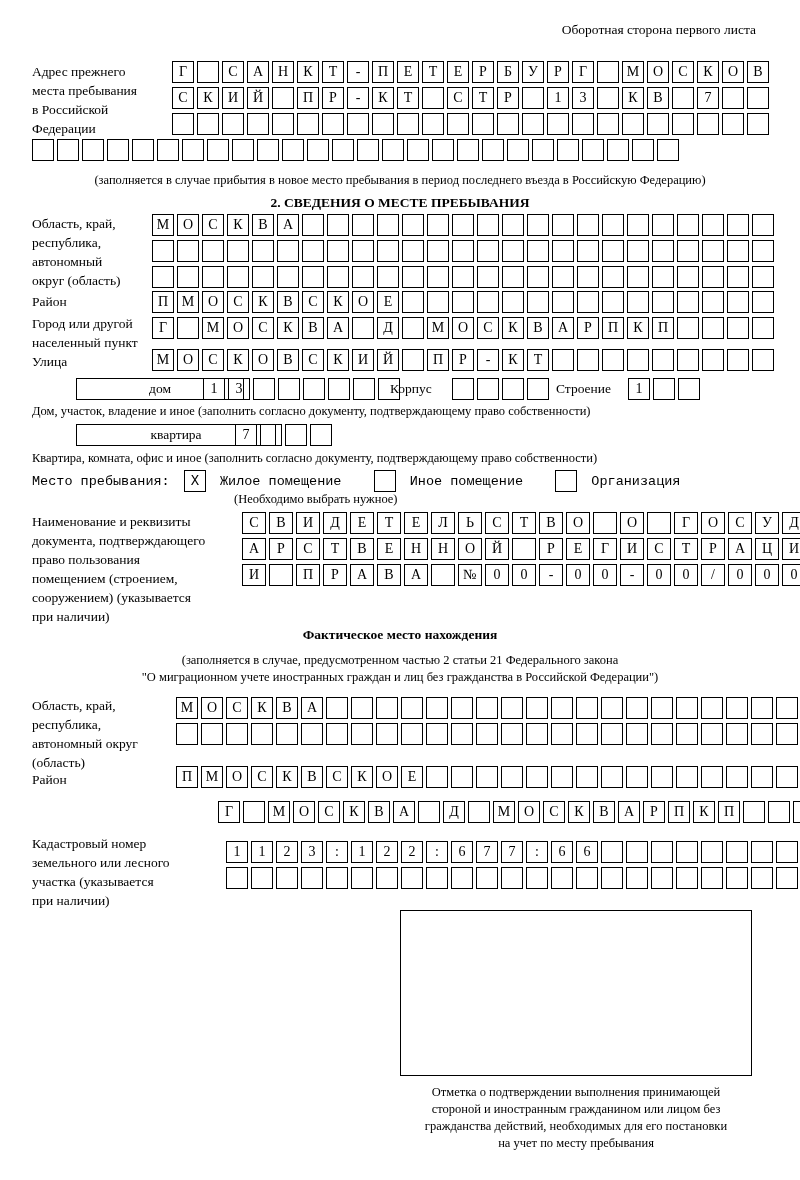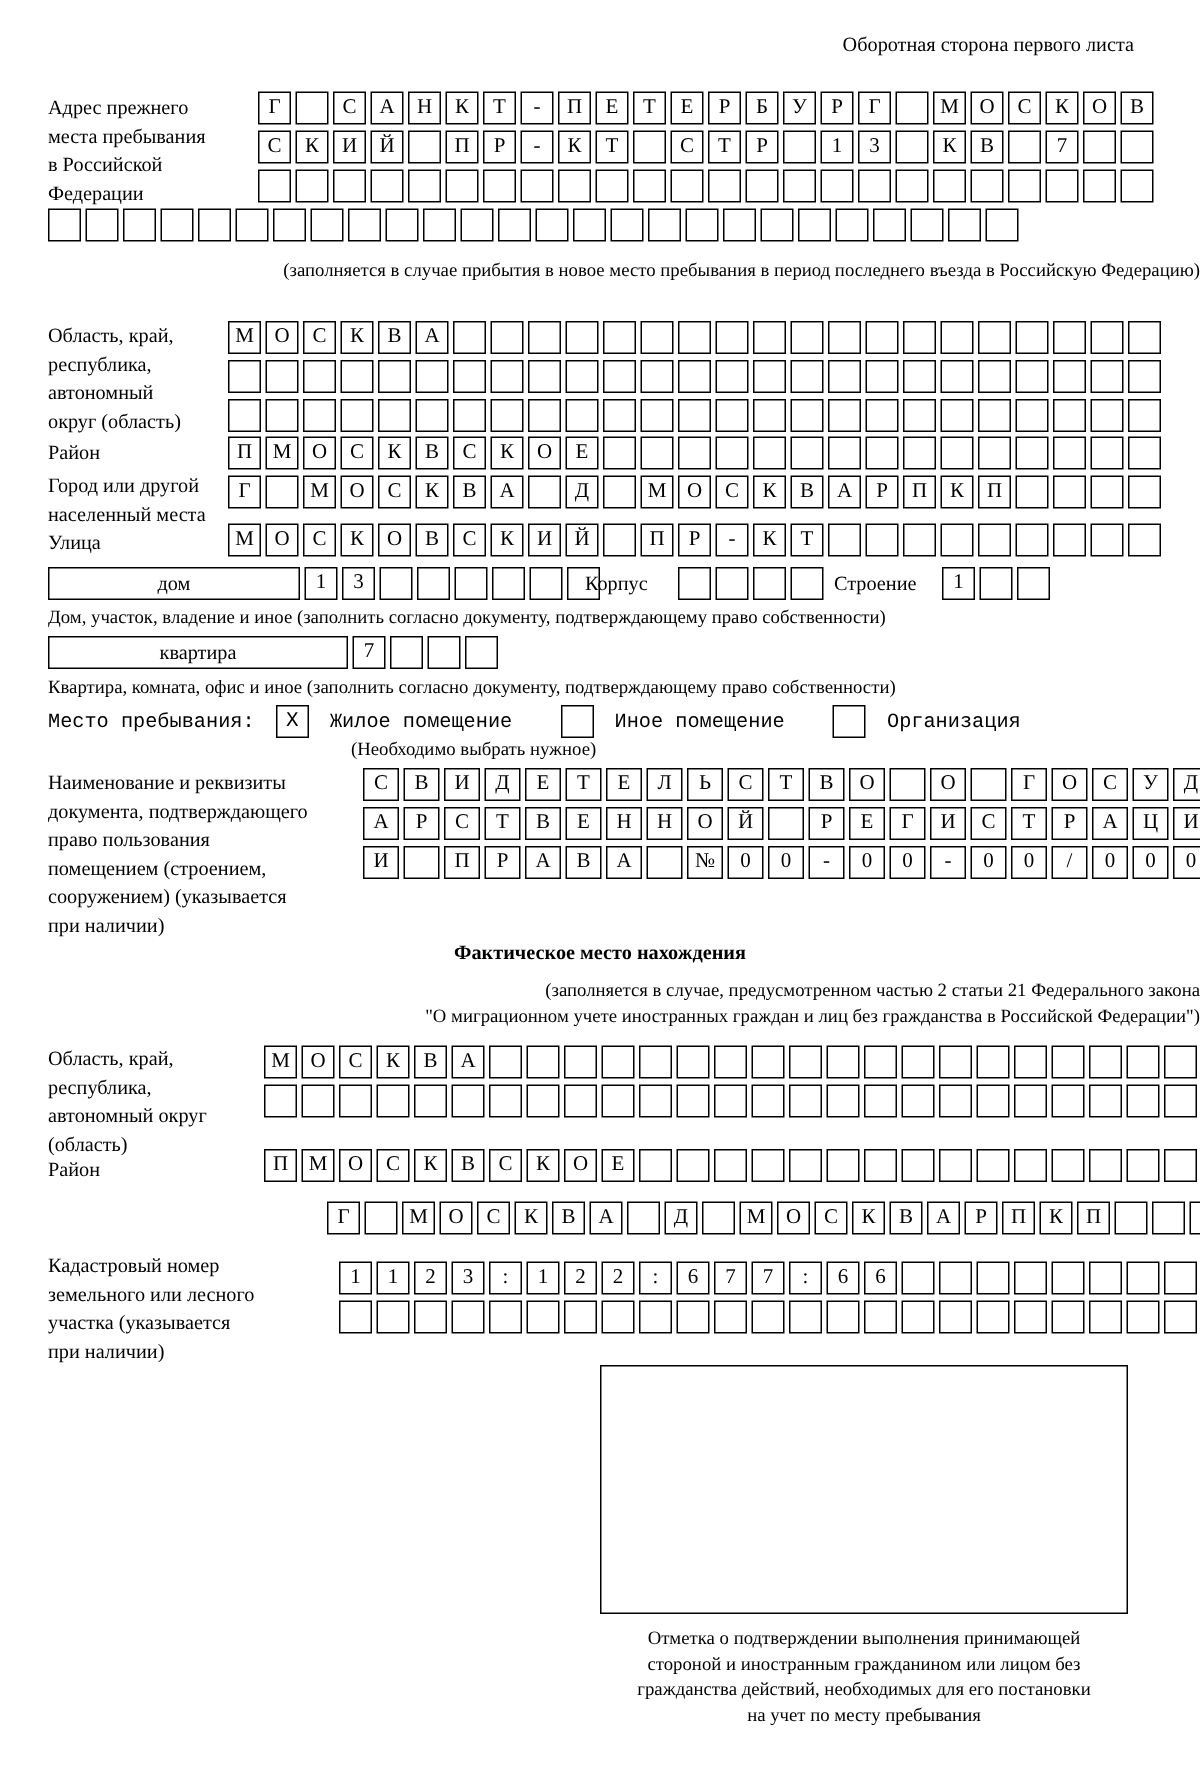--- a/index.html
+++ b/index.html
@@ -56,26 +56,27 @@
     line-height: 20px;
     font-family: "Liberation Serif", serif;
   }
   .wide-field {
     height: 22px;
     border: 1px solid #000;
     box-sizing: border-box;
     text-align: center;
     font-size: 13.5px;
     line-height: 20px;
+    margin-left: 44px;
   }
   .note {
     position: absolute;
     font-size: 12.5px;
     line-height: 16px;
-    text-align: right;
+    text-align: center;
     width: 100%;
   }
   .checkrow {
     position: absolute;
     font-size: 13.5px;
   }
   .chk {
     display: inline-block;
     width: 22px;
     height: 22px;
@@ -213,20 +214,21 @@
       <div class="cell"></div>
       <div class="cell"></div>
       <div class="cell"></div>
       <div class="cell"></div>
       <div class="cell"></div>
       <div class="cell"></div>
     </div>
 
   <div class="note" style="top:172px; left:0;">(заполняется в случае прибытия в новое место пребывания в период последнего въезда в Российскую Федерацию)</div>
 
+  <div class="ctr bold" style="left:0; top:194px; width:800px; font-size:13.5px;">2. СВЕДЕНИЯ О МЕСТЕ ПРЕБЫВАНИЯ</div>
 
   <div class="lbl" style="left:32px; top:214px;">Область, край,
 республика,
 автономный
 округ (область)</div>
   <div class="row" id="s2-region-0" style="left:152px; top:214px;">
       <div class="cell">М</div>
       <div class="cell">О</div>
       <div class="cell">С</div>
       <div class="cell">К</div>
@@ -330,21 +332,21 @@
       <div class="cell"></div>
       <div class="cell"></div>
       <div class="cell"></div>
       <div class="cell"></div>
       <div class="cell"></div>
       <div class="cell"></div>
       <div class="cell"></div>
     </div>
 
   <div class="lbl" style="left:32px; top:314px;">Город или другой
-населенный места</div>
+населенный пункт</div>
   <div class="row" id="s2-city-0" style="left:152px; top:317px;">
       <div class="cell">Г</div>
       <div class="cell"></div>
       <div class="cell">М</div>
       <div class="cell">О</div>
       <div class="cell">С</div>
       <div class="cell">К</div>
       <div class="cell">В</div>
       <div class="cell">А</div>
       <div class="cell"></div>

